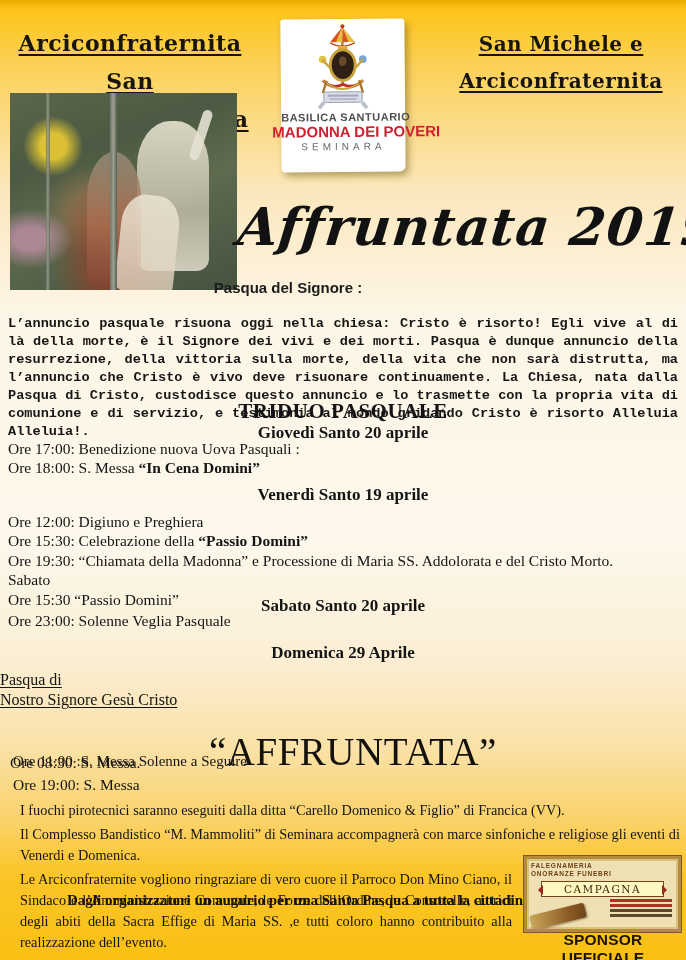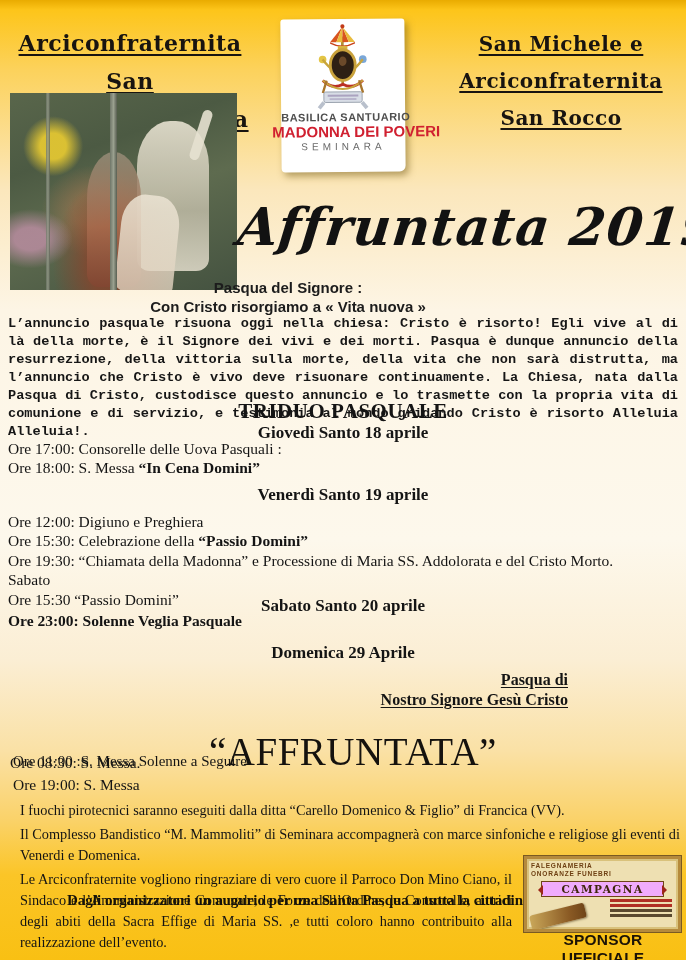--- a/index.html
+++ b/index.html
@@ -82,22 +82,22 @@
   .day-head{font-size:17px;}
   .gio-head{top:423px;}
   .ven-head{top:485px;}
   .sab-head{top:596px;}
   .dom-head{top:643px;}
   .sched{position:absolute;left:8px;font-size:15.5px;line-height:19.4px;}
   .sched1{top:439px;}
   .sched2{top:512px;}
   .sched p{margin:0;}
   .sched .b,.bold{font-weight:bold;}
-  .vigil{position:absolute;left:8px;top:612px;font-size:15.5px;font-weight:bold;}
-  .pasqua{position:absolute;left:0;top:670px;width:568px;text-align:right;font-size:16px;font-weight:bold;line-height:20px;}
+  .vigil{position:absolute;left:8px;top:612px;font-size:15.5px;font-weight:normal;}
+  .pasqua{position:absolute;left:0;top:670px;width:568px;text-align:left;font-size:16px;font-weight:normal;line-height:20px;}
   .pasqua .u{text-decoration:underline;text-underline-offset:2px;}
   .mass{position:absolute;font-size:15.5px;}
   .mass1{left:10px;top:719px;margin-top:35px;}
   .mass2{left:13px;top:753px;font-size:15px;}
   .mass3{left:13px;top:776px;}
   .big-affruntata{
     position:absolute;left:209px;top:729px;width:260px;text-align:center;
     font-size:39px;letter-spacing:.5px;color:#15120e;white-space:nowrap;
   }
   
@@ -110,22 +110,22 @@
     font-weight:bold;font-size:15px;color:#161208;
   }
   
   .sponsor-card{
     position:absolute;left:524px;top:856px;width:157px;height:76px;box-sizing:border-box;
     background:#eee0b2;border:3px solid #b58a3c;box-shadow:inset 0 0 0 2px #d9c27c, 0 0 0 1px #7a5a22;
     padding:3px 4px;overflow:hidden;
   }
   .card-top{font-family:"Liberation Sans",sans-serif;font-size:6.5px;font-weight:bold;color:#6e3f12;letter-spacing:.8px;line-height:8px;}
   .banner{
-    position:relative;margin:3px auto 5px;width:84%;background:#f0abfc;border:1px solid #6e4418;
-    color:#3f260c;font-family:"DejaVu Serif",serif;font-weight:bold;font-size:10.5px;
+    position:relative;margin:3px auto 5px;width:84%;background:#fef9c3;border:1px solid #6e4418;
+    color:#3f260c;font-family:"DejaVu Serif",serif;font-weight:normal;font-size:10.5px;
     letter-spacing:1.5px;text-align:center;padding:1px 0;
   }
   .banner:before,.banner:after{
     content:"";position:absolute;top:3px;border:5px solid transparent;
   }
   .banner:before{left:-9px;border-right-color:#9c2618;}
   .banner:after{right:-9px;border-left-color:#9c2618;}
   .contact{position:absolute;right:6px;top:40px;width:62px;}
   .contact i{display:block;height:2.5px;margin-bottom:2.5px;background:#b03024;}
   .contact i:nth-child(3),.contact i:nth-child(4){background:#5a4a30;}
@@ -174,46 +174,44 @@
       <path d="M13 83 L8 89 M53 83 L58 89" stroke="#b9c0cc" stroke-width="4"></path>
     </svg>
     <div class="logo-basilica">BASILICA SANTUARIO</div>
     <div class="logo-name">MADONNA DEI POVERI</div>
     <div class="logo-city">SEMINARA</div>
   </div>
 
   <div class="conf-title conf-right">
     <span class="u">San Michele e</span>
     <span class="u">Arciconfraternita</span>
-    <span class="u">San Rocco</span>
   </div>
 
   <div class="photo">
     <div class="pole p2"></div>
     <div class="figure-white"></div>
     <div class="arm"></div>
     <div class="madonna"></div>
     <div class="gown"></div>
     <div class="pole p1"></div>
   </div>
 
   <div class="main-title">Affruntata 2019</div>
 
   <div class="subtitle">
     <div>Pasqua del Signore :</div>
-    <div>Con Cristo risorgiamo a « Vita nuova »</div>
   </div>
 
   <div class="intro">L’annuncio pasquale risuona oggi nella chiesa: Cristo è risorto! Egli vive al di là della morte, è il Signore dei vivi e dei morti. Pasqua è dunque annuncio della resurrezione, della vittoria sulla morte, della vita che non sarà distrutta, ma l’annuncio che Cristo è vivo deve risuonare continuamente. La  Chiesa, nata dalla Pasqua di Cristo, custodisce questo annuncio e lo trasmette con la propria vita di comunione e di servizio, e testimonia al mondo gridando Cristo è risorto Alleluia Alleluia!.</div>
 
   <div class="center-head triduo-head">TRIDUO PASQUALE</div>
-  <div class="center-head day-head gio-head">Giovedì Santo 18 aprile</div>
+  <div class="center-head day-head gio-head">Giovedì Santo 20 aprile</div>
 
   <div class="sched sched1">
-    <p><span>Ore 17:00: Consorelle delle Uova Pasquali :</span><span class="b"></span></p>
+    <p><span>Ore 17:00: Benedizione nuova Uova Pasquali :</span><span class="b"></span></p>
     <p><span>Ore 18:00: S. Messa </span><span class="b">“In Cena Domini”</span></p>
   </div>
 
   <div class="center-head day-head ven-head">Venerdì Santo 19 aprile</div>
 
   <div class="sched sched2">
     <p><span>Ore 12:00: Digiuno e Preghiera</span><span class="b"></span></p>
     <p><span>Ore 15:30: Celebrazione della </span><span class="b">“Passio Domini”</span></p>
     <p><span>Ore 19:30: “Chiamata della Madonna” e Processione di Maria SS. Addolorata e del Cristo Morto.</span><span class="b"></span></p>
     <p><span>Sabato</span><span class="b"></span></p>

